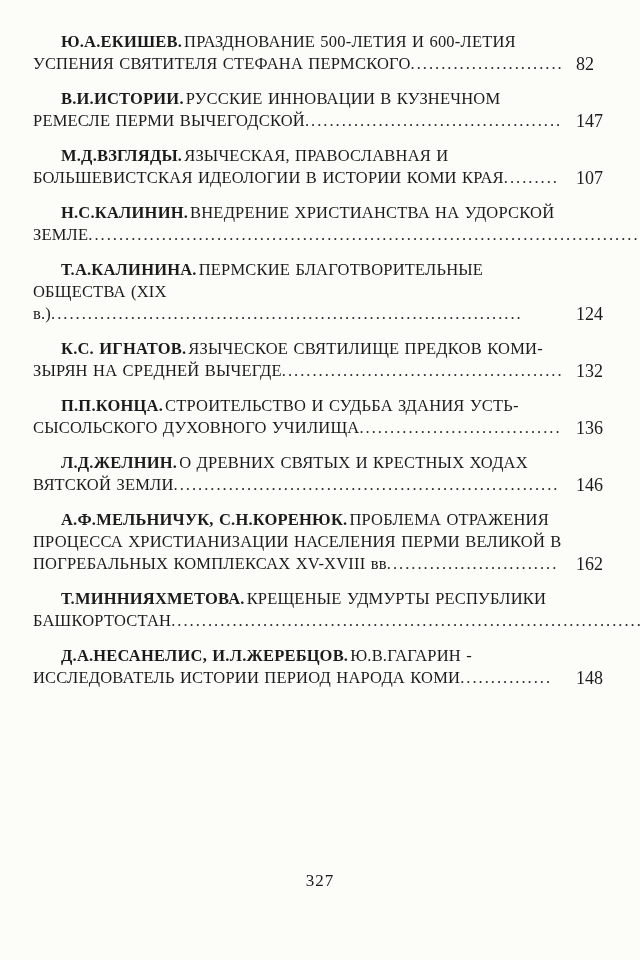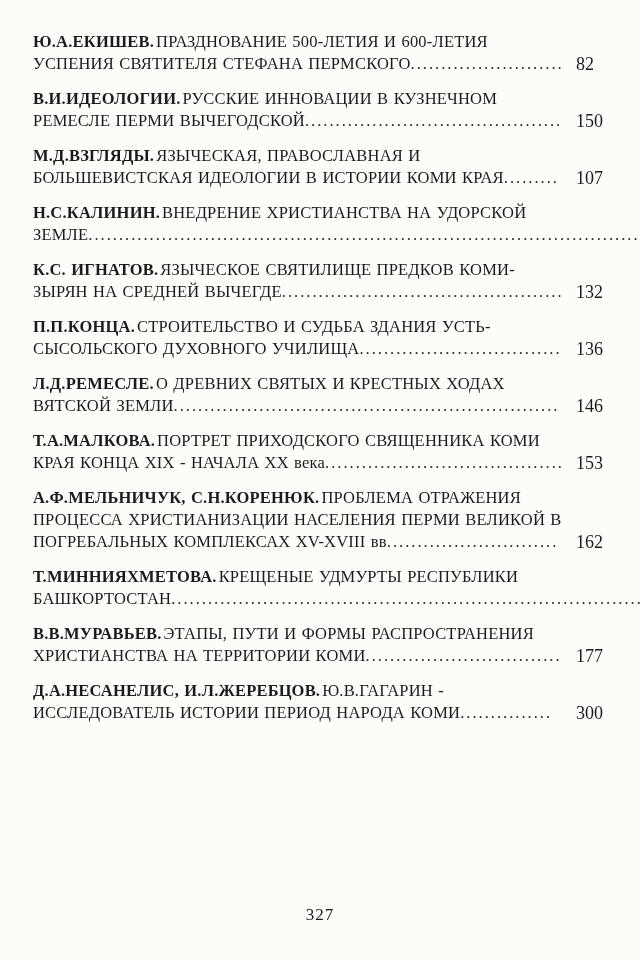--- a/index.html
+++ b/index.html
@@ -23,108 +23,104 @@
     align-items: flex-end;
     margin-bottom: 13px;
   }
   .entry-text {
     flex: 1 1 auto;
     font-size: 16.5px;
     line-height: 22px;
     letter-spacing: 0.2px;
     word-spacing: 1px;
   }
-  .authors { font-weight: bold; }
+  .authors { font-weight: bold; margin-left: 28px; }
   .title { margin-left: 2px; text-align: right; }
   .leader {
     word-break: break-all;
     letter-spacing: 2px;
     color: #2a2a2a;
   }
   .pagenum {
     flex: 0 0 46px;
     box-sizing: border-box;
     padding-left: 12px;
     font-size: 18px;
     line-height: 22px;
     white-space: nowrap;
   }
   .footer {
     position: absolute;
-    left: 0; top: 905px;
+    left: 0; top: 871px;
     width: 100%;
     text-align: center;
     font-size: 17px;
     letter-spacing: 1px;
   }
 </style>
 </head>
 <body>
 
 <div class="page">
   <div class="toc-list">
 
     <div class="entry">
       <div class="entry-text"><span class="authors">Ю.А.ЕКИШЕВ.</span><span class="title">ПРАЗДНОВАНИЕ 500-ЛЕТИЯ И 600-ЛЕТИЯ УСПЕНИЯ СВЯТИТЕЛЯ СТЕФАНА ПЕРМСКОГО</span><span class="leader">.........................</span></div>
       <div class="pagenum">82</div>
     </div>
 
 
     <div class="entry">
-      <div class="entry-text"><span class="authors">В.И.ИДЕОЛОГИИ.</span><span class="title">РУССКИЕ ИННОВАЦИИ В КУЗНЕЧНОМ РЕМЕСЛЕ ПЕРМИ ВЫЧЕГОДСКОЙ</span><span class="leader">..........................................</span></div>
-      <div class="pagenum">150</div>
+      <div class="entry-text"><span class="authors">В.И.ИСТОРИИ.</span><span class="title">РУССКИЕ ИННОВАЦИИ В КУЗНЕЧНОМ РЕМЕСЛЕ ПЕРМИ ВЫЧЕГОДСКОЙ</span><span class="leader">..........................................</span></div>
+      <div class="pagenum">147</div>
     </div>
 
     <div class="entry">
       <div class="entry-text"><span class="authors">М.Д.ВЗГЛЯДЫ.</span><span class="title">ЯЗЫЧЕСКАЯ, ПРАВОСЛАВНАЯ И БОЛЬШЕВИСТСКАЯ ИДЕОЛОГИИ В ИСТОРИИ КОМИ КРАЯ</span><span class="leader">.........</span></div>
       <div class="pagenum">107</div>
     </div>
 
     <div class="entry">
       <div class="entry-text"><span class="authors">Н.С.КАЛИНИН.</span><span class="title">ВНЕДРЕНИЕ ХРИСТИАНСТВА НА УДОРСКОЙ ЗЕМЛЕ</span><span class="leader">...........................................................................................................................................................................................................................................................................................................</span></div>
 
     </div>
 
+    <div class="entry">
+      <div class="entry-text"><span class="authors">Т.А.КАЛИНИНА.</span><span class="title">ПЕРМСКИЕ БЛАГОТВОРИТЕЛЬНЫЕ ОБЩЕСТВА (XIX в.)</span><span class="leader">.............................................................................</span></div>
+      <div class="pagenum">124</div>
+    </div>
 
     <div class="entry">
       <div class="entry-text"><span class="authors">К.С. ИГНАТОВ.</span><span class="title">ЯЗЫЧЕСКОЕ СВЯТИЛИЩЕ ПРЕДКОВ КОМИ-ЗЫРЯН НА СРЕДНЕЙ ВЫЧЕГДЕ</span><span class="leader">..............................................</span></div>
       <div class="pagenum">132</div>
     </div>
 
     <div class="entry">
       <div class="entry-text"><span class="authors">П.П.КОНЦА.</span><span class="title">СТРОИТЕЛЬСТВО И СУДЬБА ЗДАНИЯ УСТЬ-СЫСОЛЬСКОГО ДУХОВНОГО УЧИЛИЩА</span><span class="leader">.................................</span></div>
       <div class="pagenum">136</div>
     </div>
 
     <div class="entry">
-      <div class="entry-text"><span class="authors">Л.Д.РЕМЕСЛЕ.</span><span class="title">О ДРЕВНИХ СВЯТЫХ И КРЕСТНЫХ ХОДАХ ВЯТСКОЙ ЗЕМЛИ</span><span class="leader">...............................................................</span></div>
+      <div class="entry-text"><span class="authors">Л.Д.ЖЕЛНИН.</span><span class="title">О ДРЕВНИХ СВЯТЫХ И КРЕСТНЫХ ХОДАХ ВЯТСКОЙ ЗЕМЛИ</span><span class="leader">...............................................................</span></div>
       <div class="pagenum">146</div>
     </div>
 
-    <div class="entry">
-      <div class="entry-text"><span class="authors">Т.А.МАЛКОВА.</span><span class="title">ПОРТРЕТ ПРИХОДСКОГО СВЯЩЕННИКА КОМИ КРАЯ КОНЦА XIX - НАЧАЛА XX века</span><span class="leader">.......................................</span></div>
-      <div class="pagenum">153</div>
-    </div>
 
     <div class="entry">
       <div class="entry-text"><span class="authors">А.Ф.МЕЛЬНИЧУК, С.Н.КОРЕНЮК.</span><span class="title">ПРОБЛЕМА ОТРАЖЕНИЯ ПРОЦЕССА ХРИСТИАНИЗАЦИИ НАСЕЛЕНИЯ ПЕРМИ ВЕЛИКОЙ В ПОГРЕБАЛЬНЫХ КОМПЛЕКСАХ XV-XVIII вв</span><span class="leader">............................</span></div>
       <div class="pagenum">162</div>
     </div>
 
     <div class="entry">
       <div class="entry-text"><span class="authors">Т.МИННИЯХМЕТОВА.</span><span class="title">КРЕЩЕНЫЕ УДМУРТЫ РЕСПУБЛИКИ БАШКОРТОСТАН</span><span class="leader">...........................................................................................................................................................................................................................................................................................................</span></div>
 
     </div>
 
-    <div class="entry">
-      <div class="entry-text"><span class="authors">В.В.МУРАВЬЕВ.</span><span class="title">ЭТАПЫ, ПУТИ И ФОРМЫ РАСПРОСТРАНЕНИЯ ХРИСТИАНСТВА НА ТЕРРИТОРИИ КОМИ</span><span class="leader">................................</span></div>
-      <div class="pagenum">177</div>
-    </div>
 
     <div class="entry">
       <div class="entry-text"><span class="authors">Д.А.НЕСАНЕЛИС, И.Л.ЖЕРЕБЦОВ.</span><span class="title">Ю.В.ГАГАРИН - ИССЛЕДОВАТЕЛЬ ИСТОРИИ ПЕРИОД НАРОДА КОМИ</span><span class="leader">...............</span></div>
-      <div class="pagenum">300</div>
+      <div class="pagenum">148</div>
     </div>
 
   </div>
 
   <div class="footer">327</div>
 </div>
 
 </body></html>

